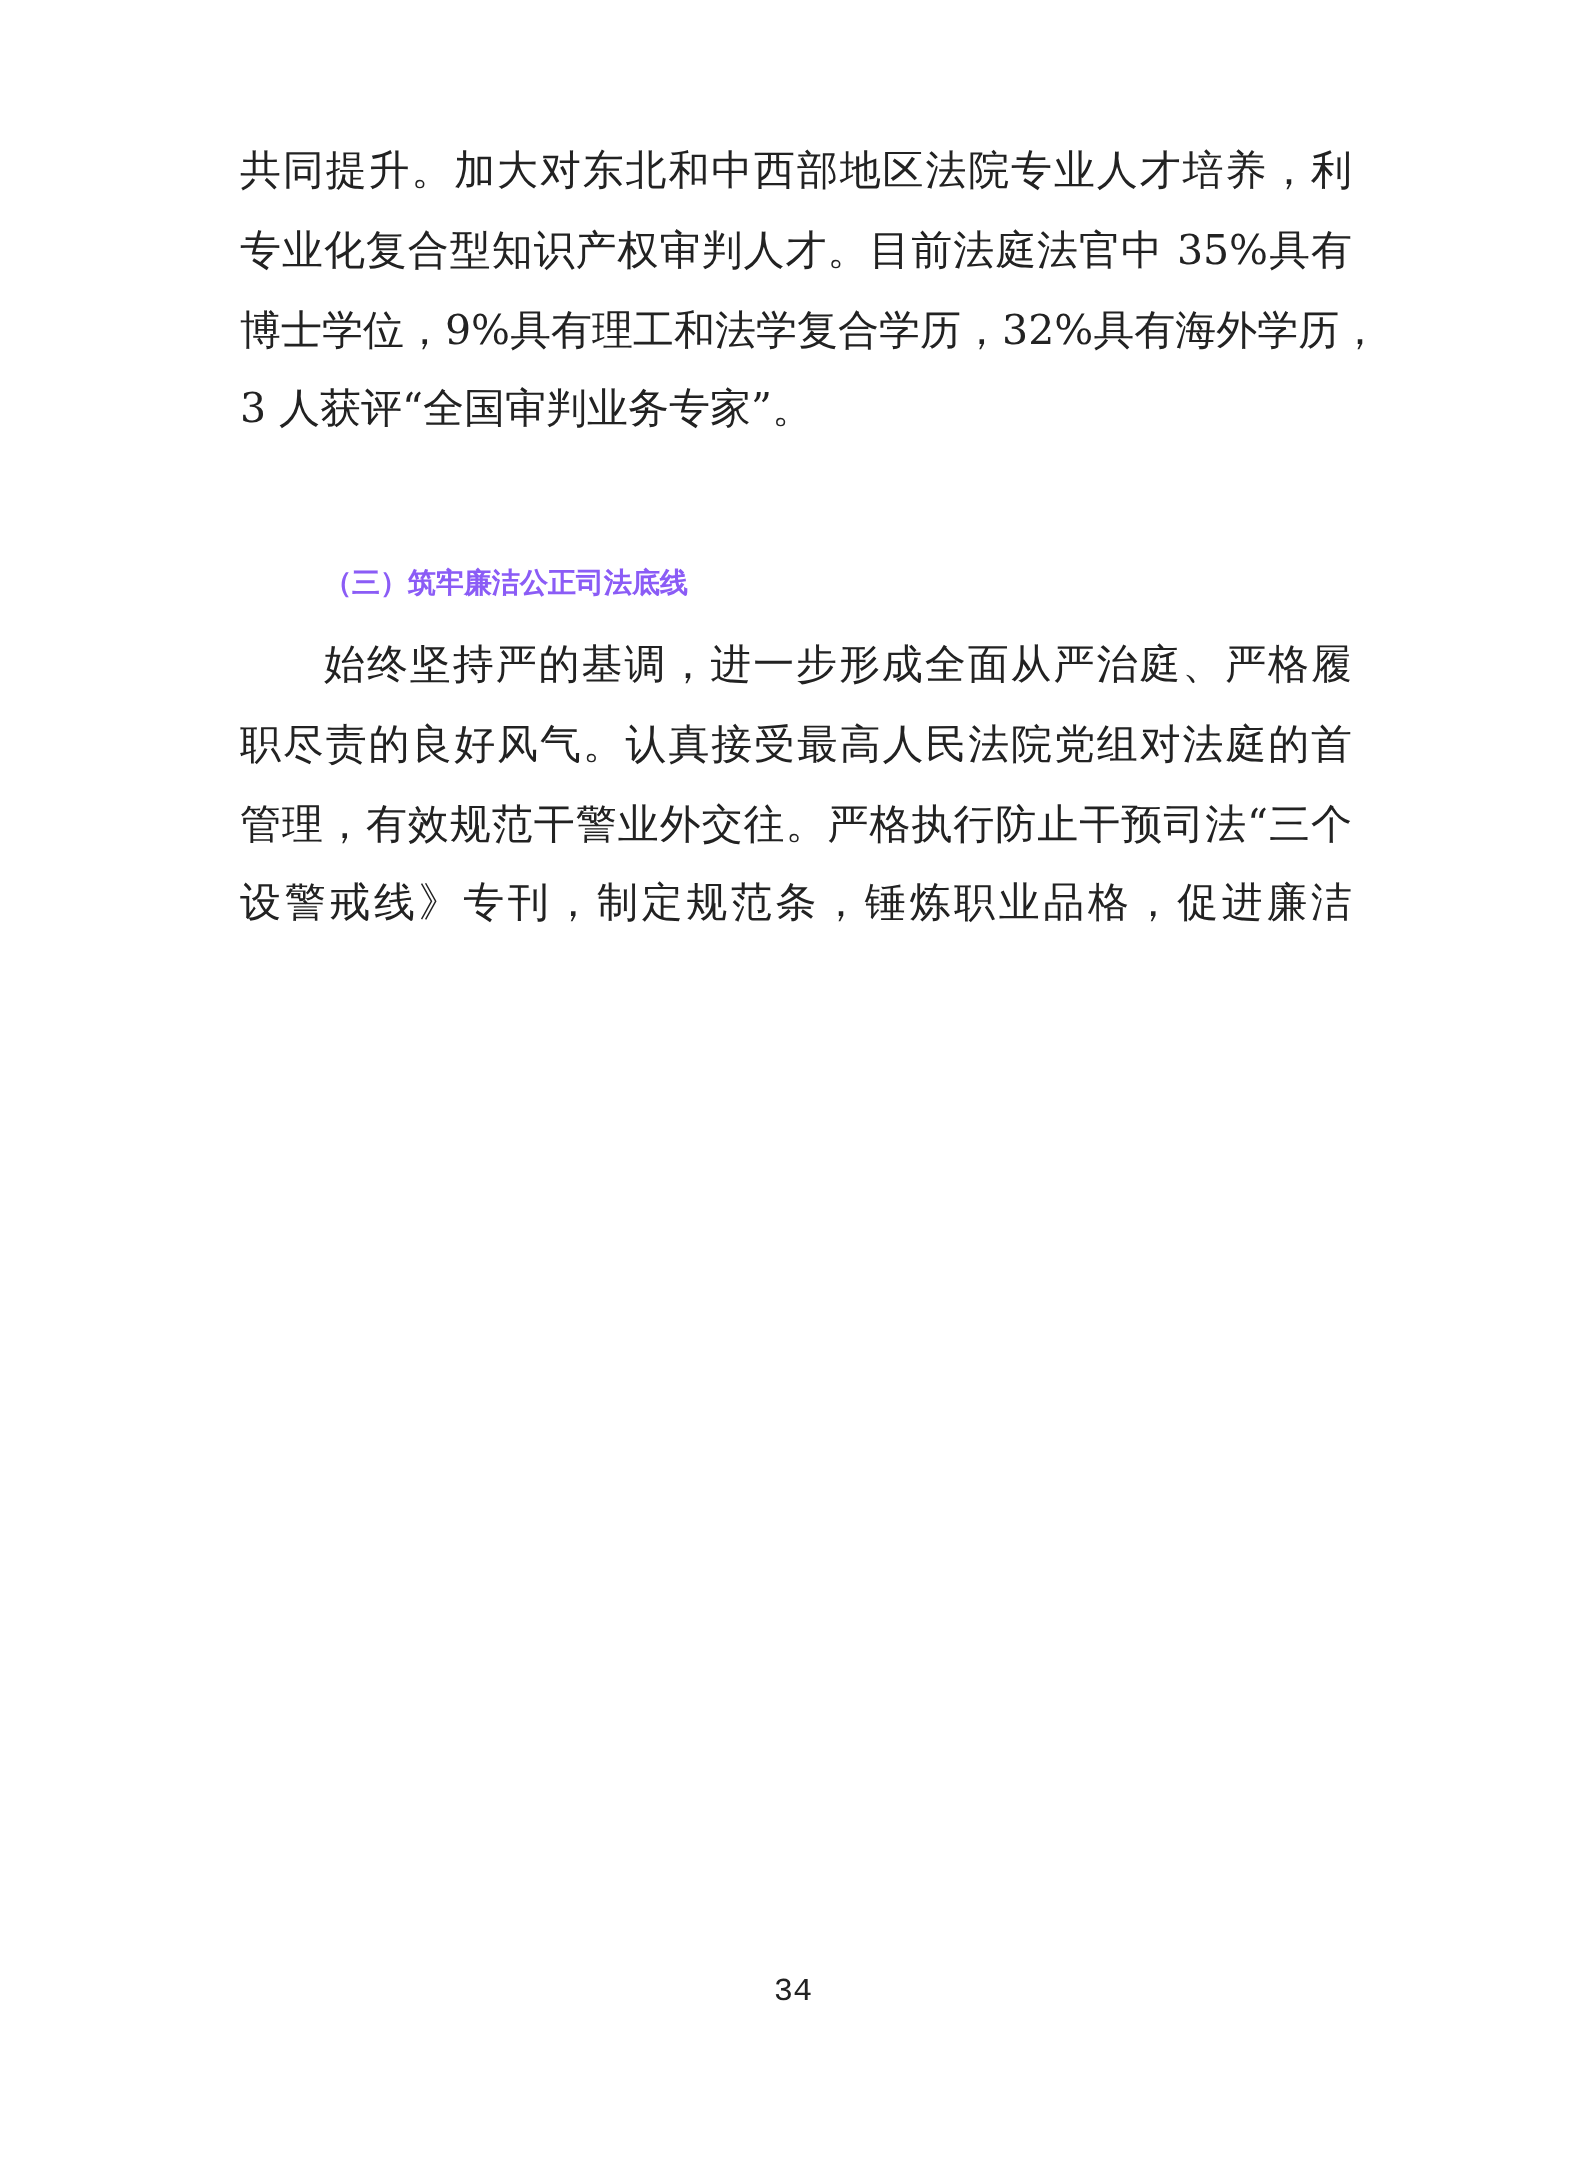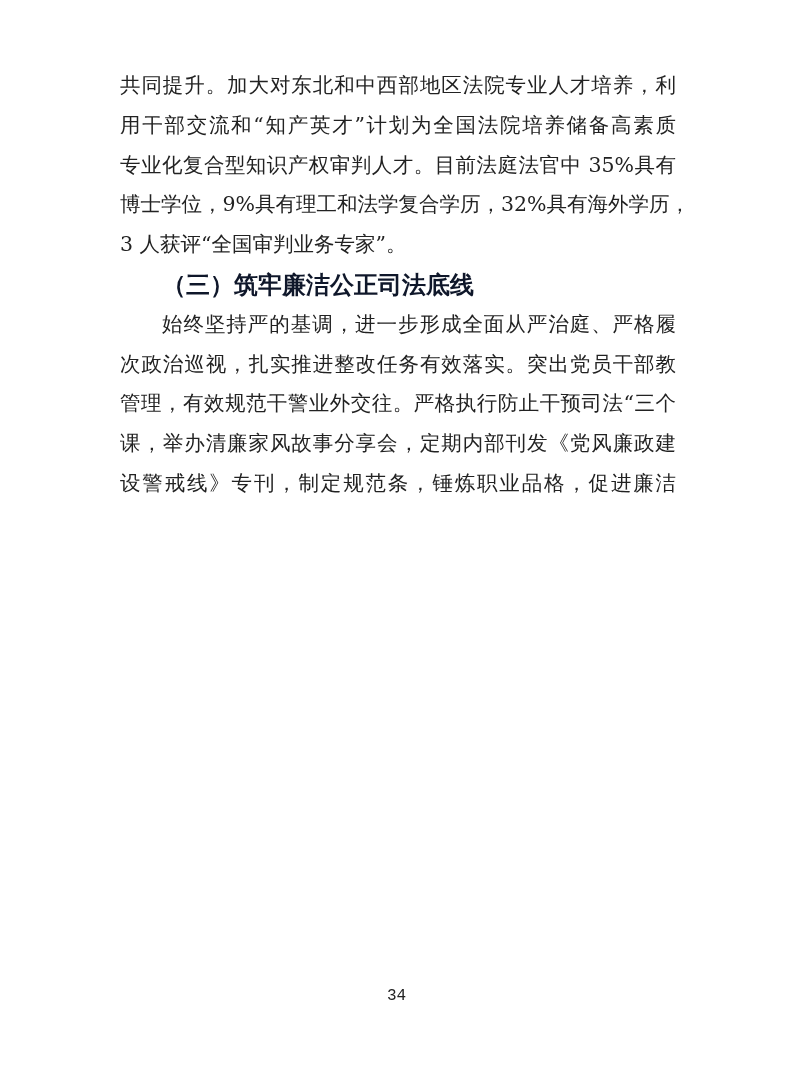--- a/index.html
+++ b/index.html
@@ -42,57 +42,56 @@
     .line.last {
       text-align-last: left;
     }
     .line.indent {
       padding-left: 42px;
     }
     .heading {
       display: block;
       height: 39.8px;
       line-height: 39.8px;
-      font-size: 24px;
+      font-size: 14px;
       font-weight: bold;
       padding-left: 42px;
       white-space: nowrap;
-      color: #0f172a;
+      color: #8b5cf6;
+      margin-top: 48px;
     }
     .page-number {
       position: absolute;
       left: 0;
       width: 785px;
       top: 987px;
       text-align: center;
       font-family: Liberation Mono, monospace;
       font-size: 16px;
       color: #222222;
     }
   </style>
 </head>
 <body>
 
 <div class="page">
   <div class="content">
 
     <div>
       <span class="line">共同提升。加大对东北和中西部地区法院专业人才培养，利</span>
-      <span class="line">用干部交流和“知产英才”计划为全国法院培养储备高素质</span>
       <span class="line">专业化复合型知识产权审判人才。目前法庭法官中 35%具有</span>
       <span class="line">博士学位，9%具有理工和法学复合学历，32%具有海外学历，</span>
       <span class="line last">3 人获评“全国审判业务专家”。</span>
     </div>
 
     <div class="heading">（三）筑牢廉洁公正司法底线</div>
 
     <div>
       <span class="line indent">始终坚持严的基调，进一步形成全面从严治庭、严格履</span>
-      <span class="line">次政治巡视，扎实推进整改任务有效落实。突出党员干部教</span>
+      <span class="line">职尽责的良好风气。认真接受最高人民法院党组对法庭的首</span>
       <span class="line">管理，有效规范干警业外交往。严格执行防止干预司法“三个</span>
-      <span class="line">课，举办清廉家风故事分享会，定期内部刊发《党风廉政建</span>
       <span class="line">设警戒线》专刊，制定规范条，锤炼职业品格，促进廉洁</span>
     </div>
 
   </div>
 
   <div class="page-number">34</div>
 </div>
 
 </body></html>

